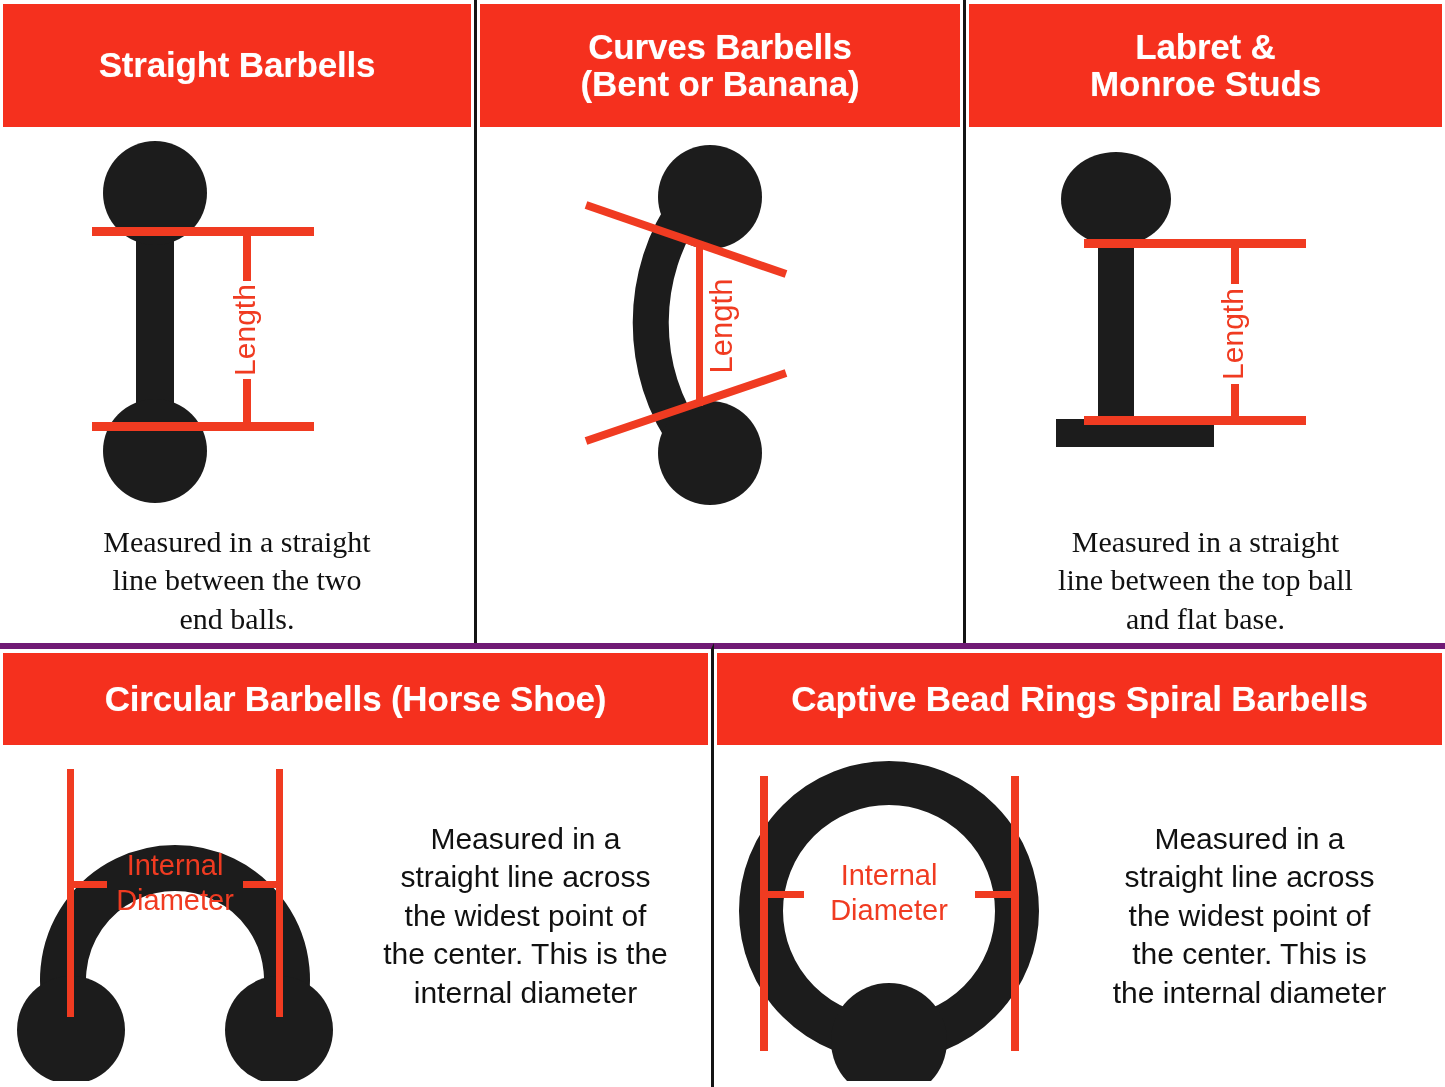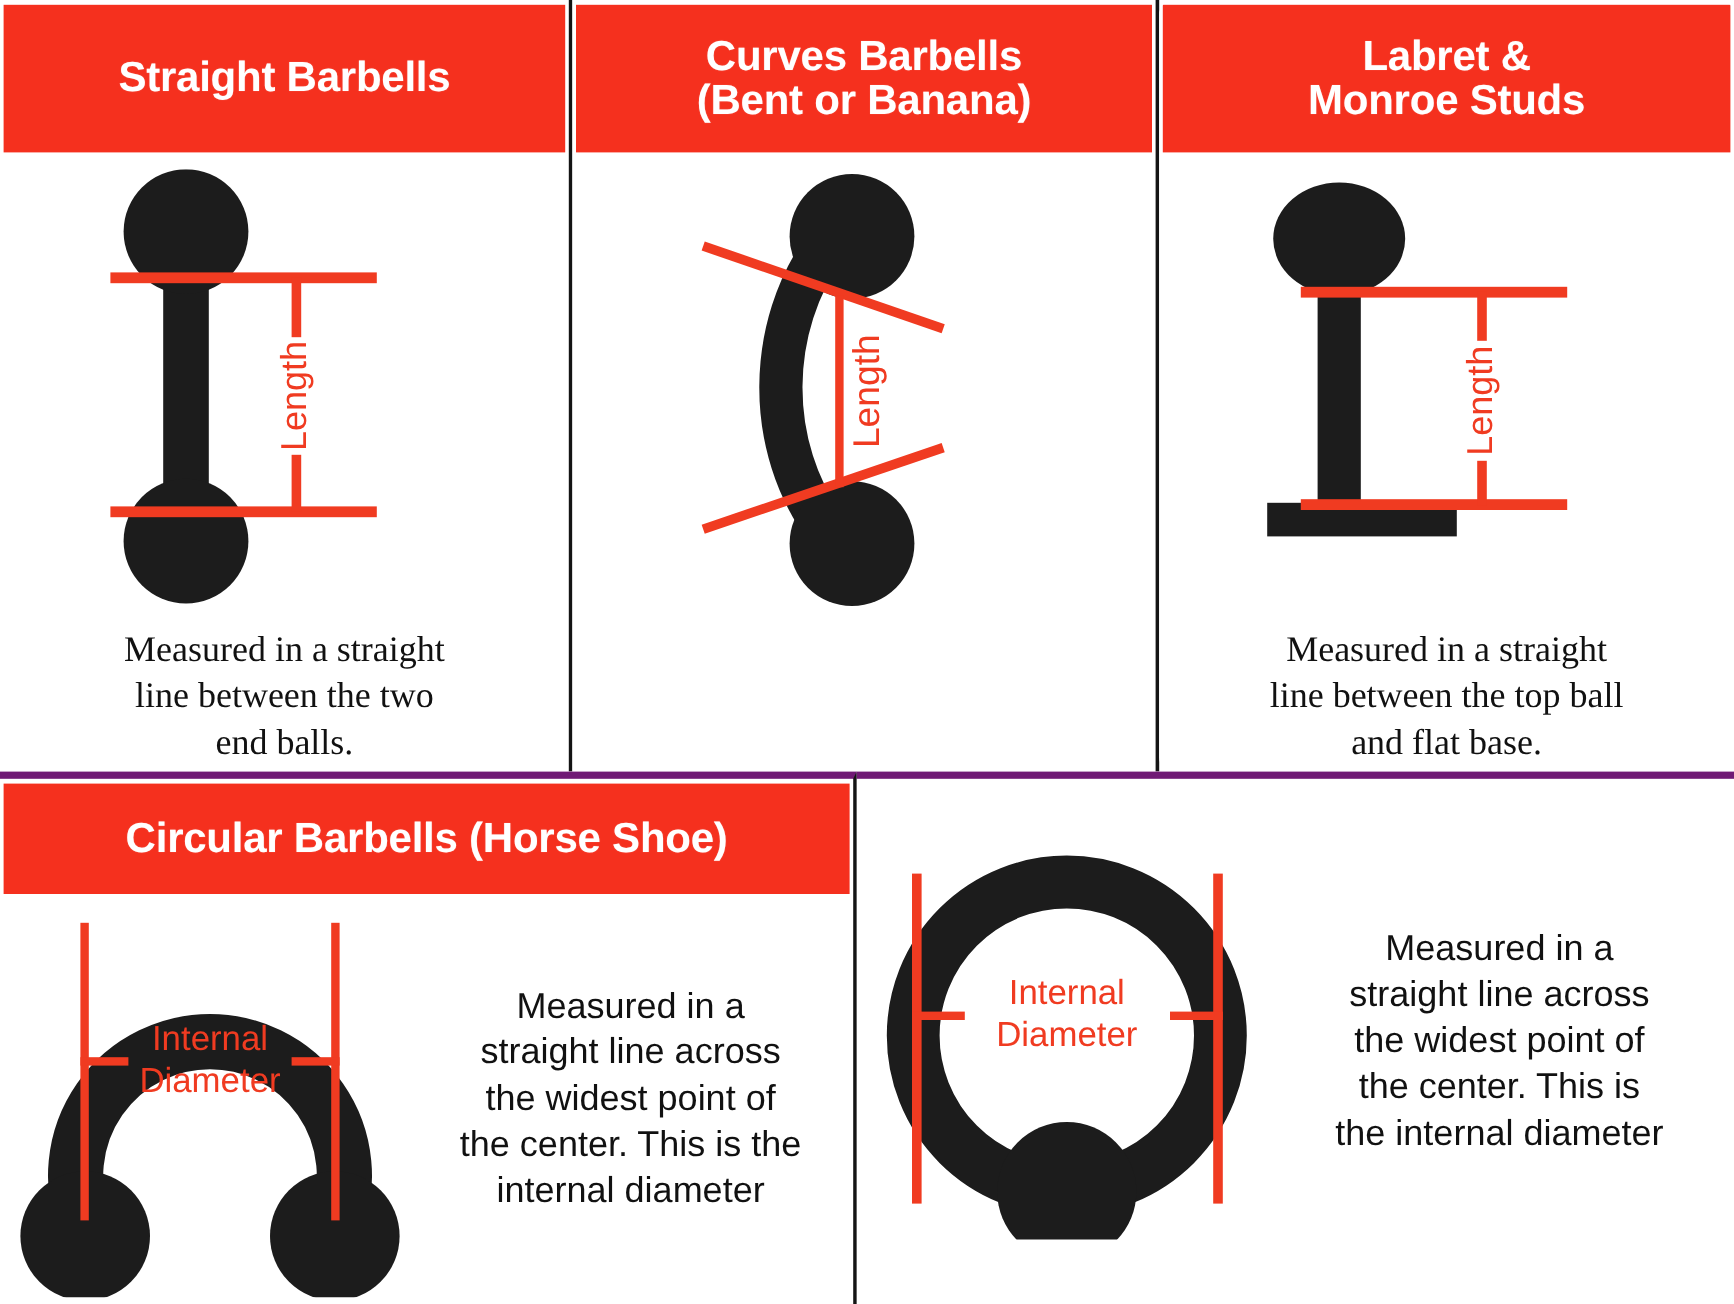--- a/index.html
+++ b/index.html
@@ -226,20 +226,23 @@
         </div>
         <div class="caption cap-side">Measured in a
 straight line across
 the widest point of
 the center. This is the
 internal diameter</div>
       </div>
     </div>
 
     <div class="cell c5">
+      <div class="hdr">
+        <span>Captive Bead Rings Spiral Barbells</span>
+      </div>
       <div class="body-split">
         <div class="fig fig-bottom">
           <svg width="330" height="330" viewBox="0 0 330 330">
 
             <circle cx="165" cy="160" r="128" stroke="#1C1C1C" stroke-width="44" fill="none"></circle>
 
             <circle cx="165" cy="290" r="58" fill="#1C1C1C"></circle>
 
             <rect x="36" y="25" width="8" height="275" fill="#F03B21"></rect>
             <rect x="287" y="25" width="8" height="275" fill="#F03B21"></rect>

